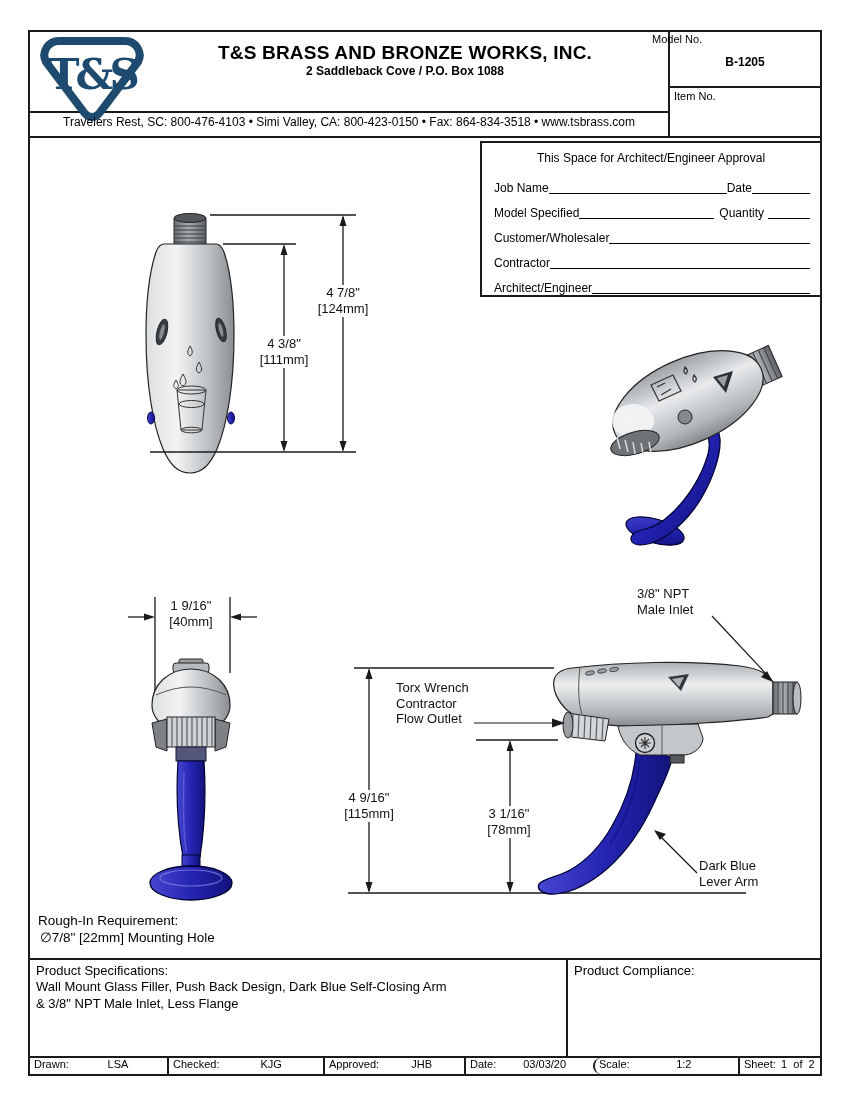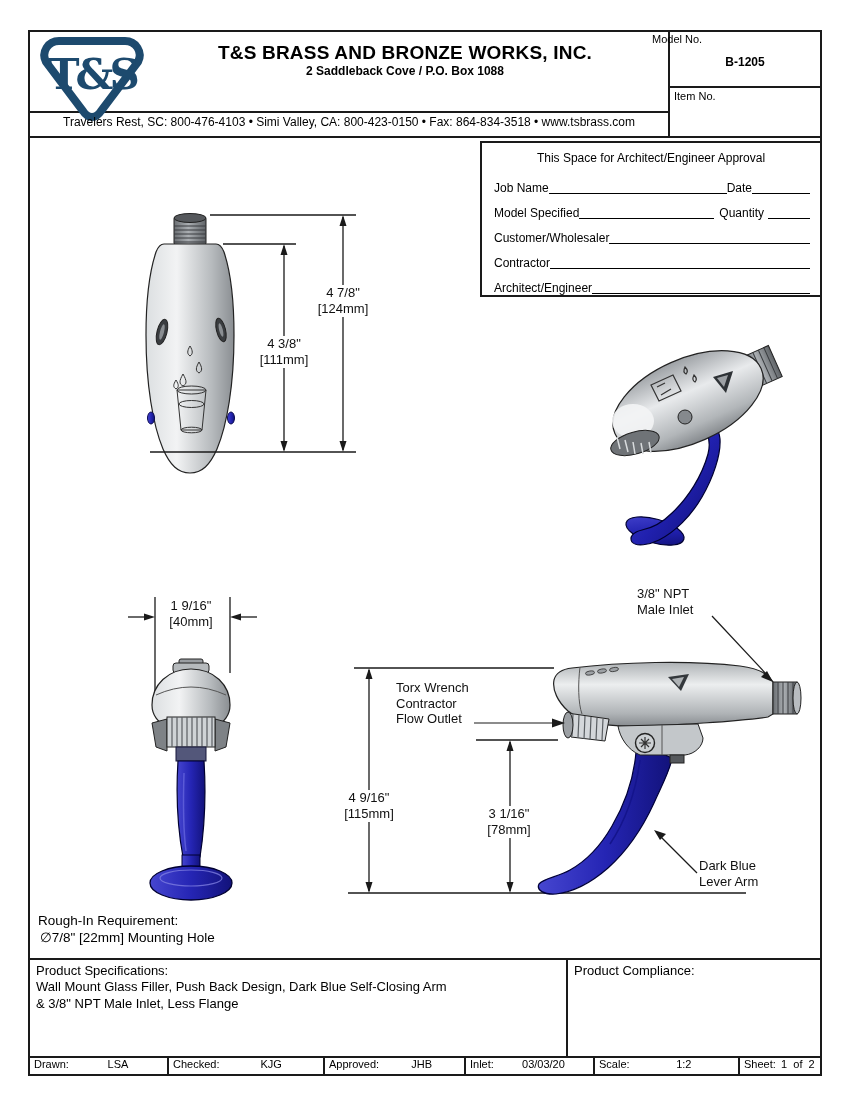--- a/index.html
+++ b/index.html
@@ -340,24 +340,24 @@
     </div>
     <div class="fcell" style="width:156px;">
       <span class="flabel">Checked:</span>
       <span class="fvalue">KJG</span>
     </div>
     <div class="fcell" style="width:141px;">
       <span class="flabel">Approved:</span>
       <span class="fvalue">JHB</span>
     </div>
     <div class="fcell" style="width:129px;">
-      <span class="flabel">Inlet:</span>
+      <span class="flabel">Date:</span>
       <span class="fvalue">03/03/20</span>
     </div>
-    <div class="fcell" style="width:145px;">
+    <div class="fcell" style="width:145px;border-radius:8px;">
       <span class="flabel">Scale:</span>
       <span class="fvalue">1:2</span>
     </div>
     <div class="fcell" style="flex:1;">
       <span class="flabel">Sheet:</span>
       <span class="fvalue pre">1  of  2</span>
     </div>
   </div>
 
 </div>

